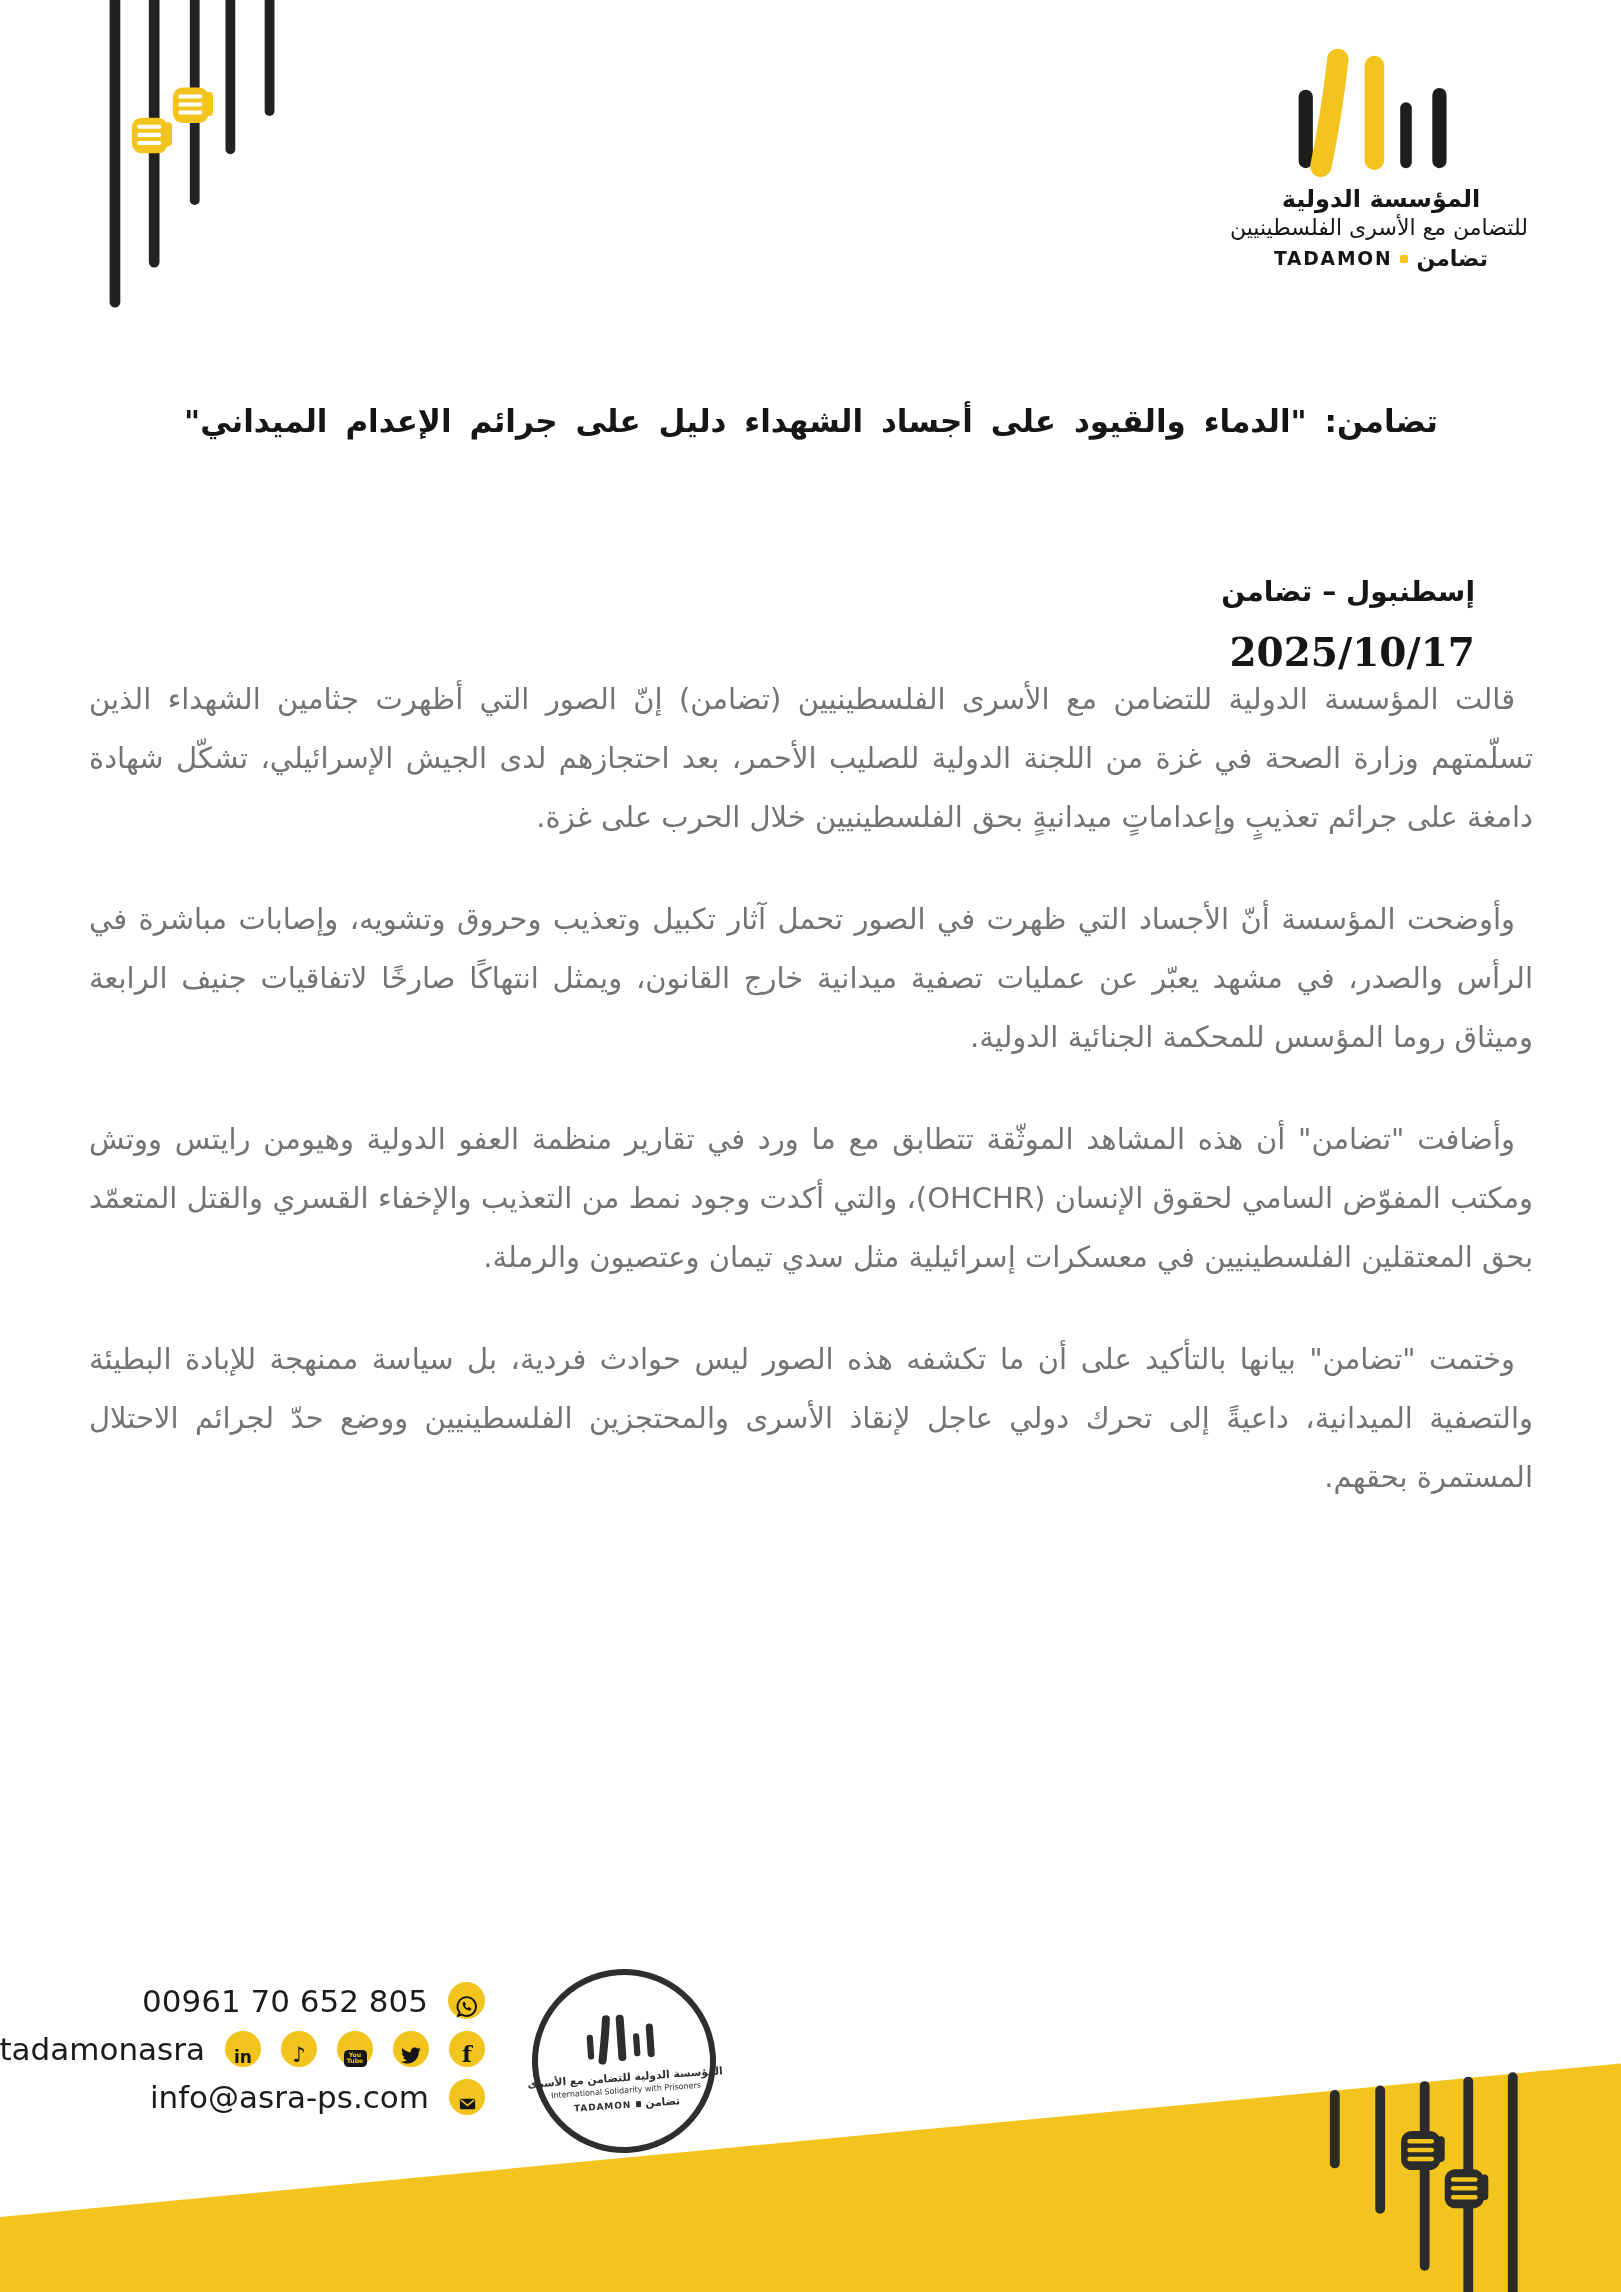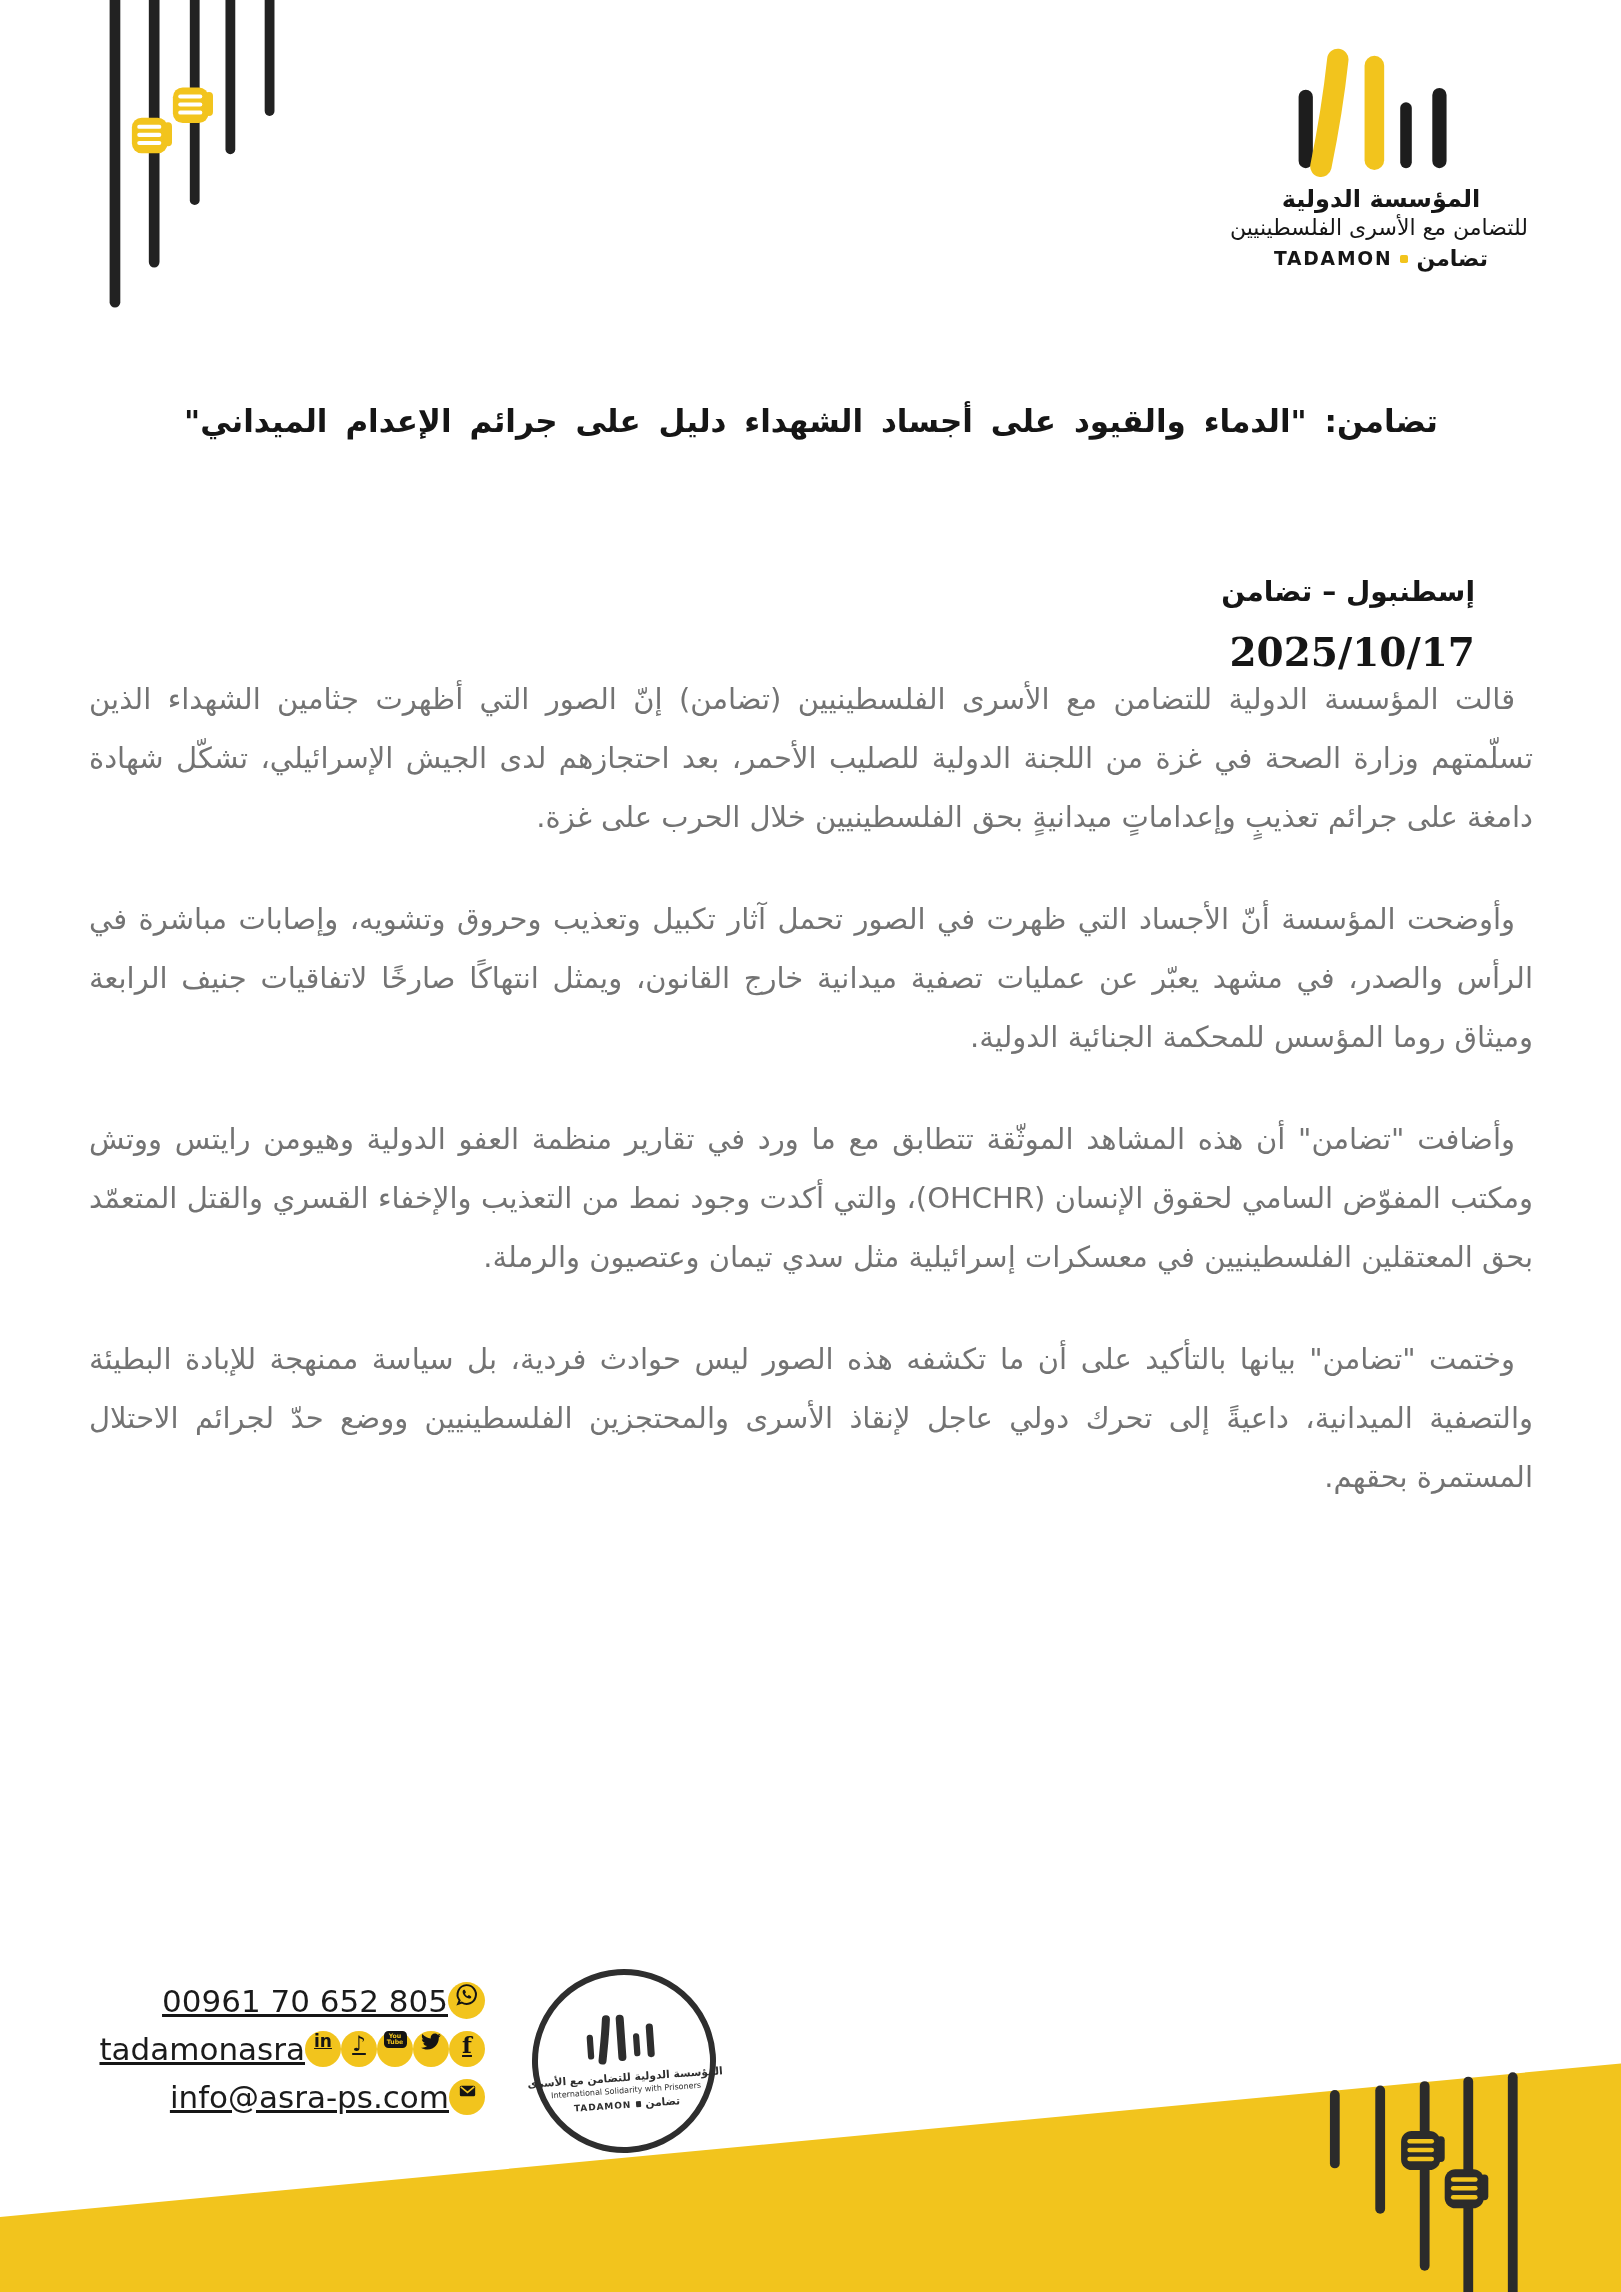--- a/index.html
+++ b/index.html
@@ -40,25 +40,25 @@
   
   #body-text{left:89px;top:670px;width:1444px;}
   #body-text p{
     direction:rtl;text-align:justify;text-indent:18px;
     font-size:29px;font-weight:normal;line-height:59px;
     margin:0 0 43px 0;color:#737373;
   }
 
   
   #contacts{left:62px;top:1980px;width:423px;display:flex;flex-direction:column;gap:7.1px;}
-  .contact-row{display:flex;justify-content:flex-end;align-items:center;gap:0;height:41px;text-decoration:underline;}
+  .contact-row{display:flex;justify-content:flex-end;align-items:center;gap:20px;height:41px;}
   .contact-text{font-size:31px;color:#1b1b1b;}
   .icon-circle{
     width:37px;height:37px;border-radius:50%;
-    background:#F2C41D;display:flex;align-items:flex-start;justify-content:center;
+    background:#F2C41D;display:flex;align-items:flex-end;justify-content:center;
     flex:0 0 auto;font-weight:bold;color:#141414;
   }
   .icon-circle.small{width:36px;height:36px;}
   .glyph-in{font-size:17px;}
   .glyph-note{font-size:21.4px;}
   .glyph-f{font-size:23px;font-family:"DejaVu Serif",serif;}
   .yt-box{background:#141414;border-radius:4.5px;width:23px;height:17px;display:flex;flex-direction:column;align-items:center;justify-content:center;line-height:1;}
   .yt-box span{color:#F2C41D;font-size:6.2px;font-weight:bold;}
 
   

